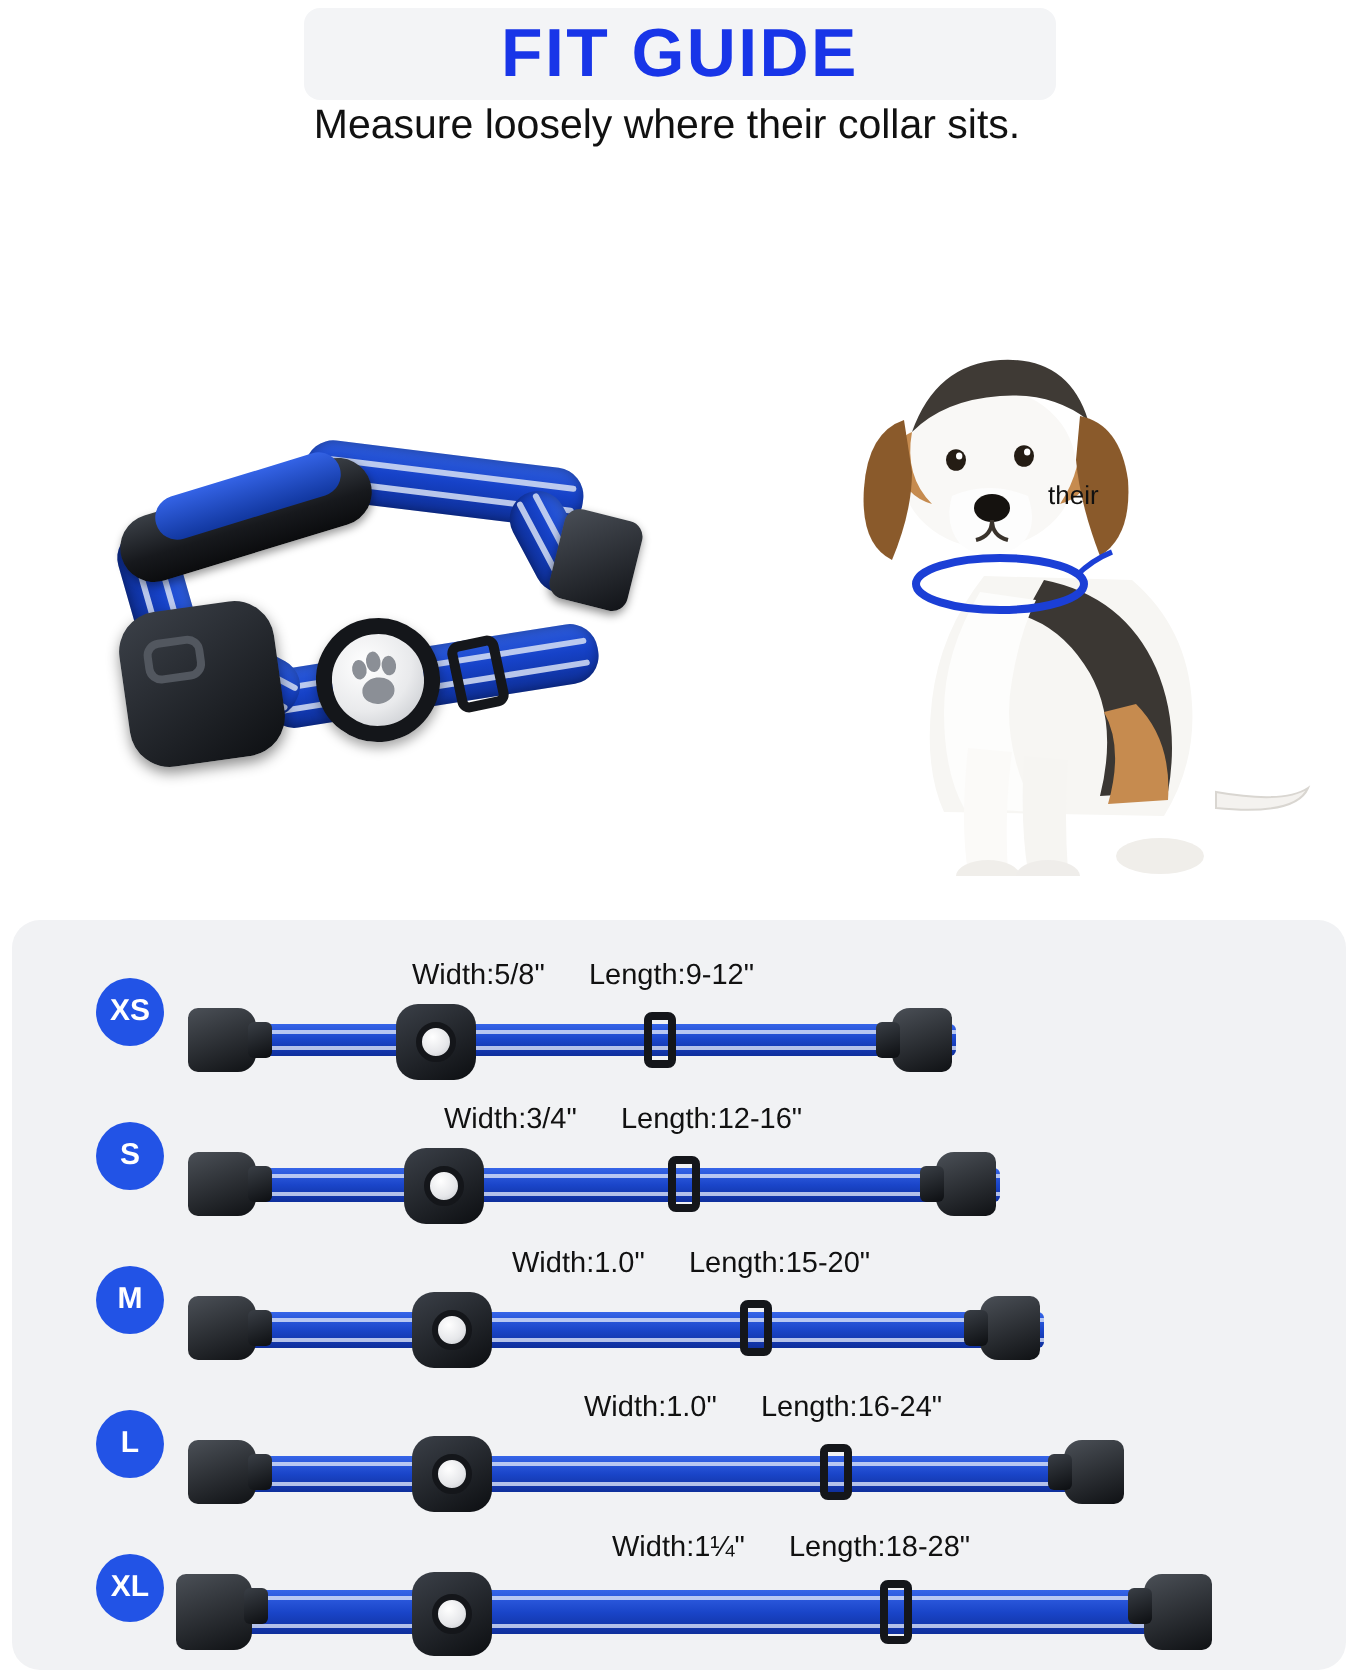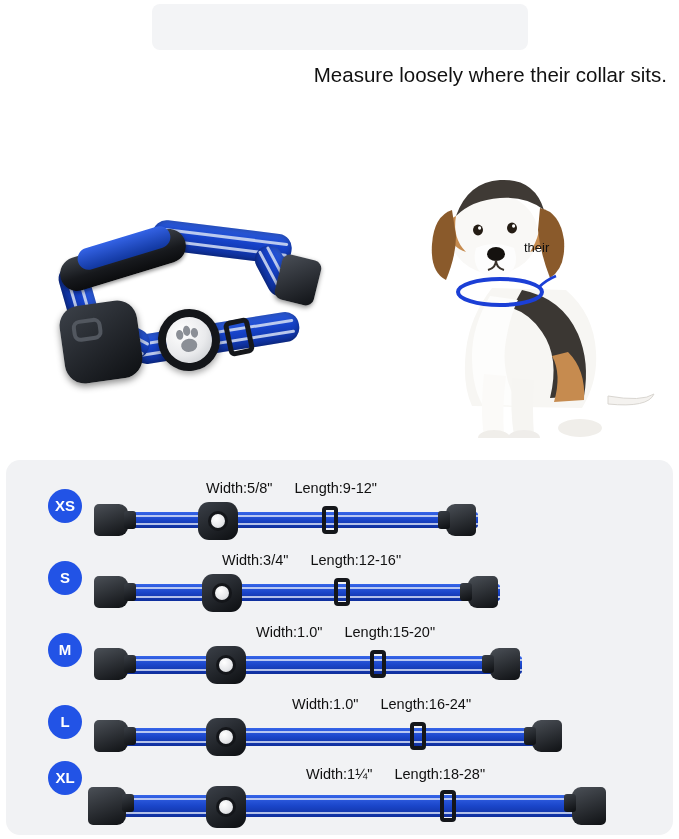--- a/index.html
+++ b/index.html
@@ -31,23 +31,23 @@
     line-height: 42px;
     text-align: center;
     color: #1835e8;
     font-weight: bold;
     font-size: 34px;
     letter-spacing: 1.2px;
     font-family: "Liberation Sans", sans-serif;
   }
   .subtitle {
     position: absolute;
-    left: 0; top: 60px;
+    left: 0; top: 48px;
     width: 667px;
-    text-align: right;
+    text-align: center;
     font-size: 20.5px;
     color: #111111;
     line-height: 29px;
     font-family: "Liberation Sans", sans-serif;
   }
 
   
   .hero-collar {
     position: absolute;
     left: 40px; top: 215px;
@@ -276,20 +276,21 @@
     background: radial-gradient(circle at 38% 32%, #fff 0%, #e6e7ea 60%, #c2c5ca 100%);
     border: 3px solid #14161a;
   }
 </style>
 </head>
 <body>
 
 <div id="page">
 
   <div class="title-bar"></div>
+  <div class="title-text">FIT GUIDE</div>
   <div class="subtitle">
     <div>Measure loosely where their collar sits.</div>
   </div>
 
   <div class="hero-collar">
     <div class="band seg-top">
       <div class="stripe s1"></div>
         <div class="stripe s2"></div>
     </div>
     <div class="band seg-right">
@@ -444,21 +445,21 @@
         <div class="buckle-l" style="left:0px;"></div>
         <div class="tag-holder" style="left:112px;">
             <div class="tag-disc"></div>
           </div>
         <div class="slider-sm" style="left:316px;"></div>
         <div class="buckle-r" style="left:438px;"></div>
       </div>
     </div>
 
     <div class="row" style="top:298px;">
-      <div class="badge" style="top:3px;">XL</div>
+      <div class="badge" style="top:19px;">XL</div>
       <div class="dims" style="left:300px; top:8px;">
         <span>Width:1¼"</span>
         <span>Length:18-28"</span>
       </div>
       <div class="strip-wrap" style="left:82px; top:28px; width:548px;">
         <div class="strap" style="left:26px; width:486px; height:22px; top:9px;">
             <div class="ln a"></div>
             <div class="ln b"></div>
           </div>
         <div class="buckle-l" style="left:0px; top:1px; height:38px; width:38px;"></div>

